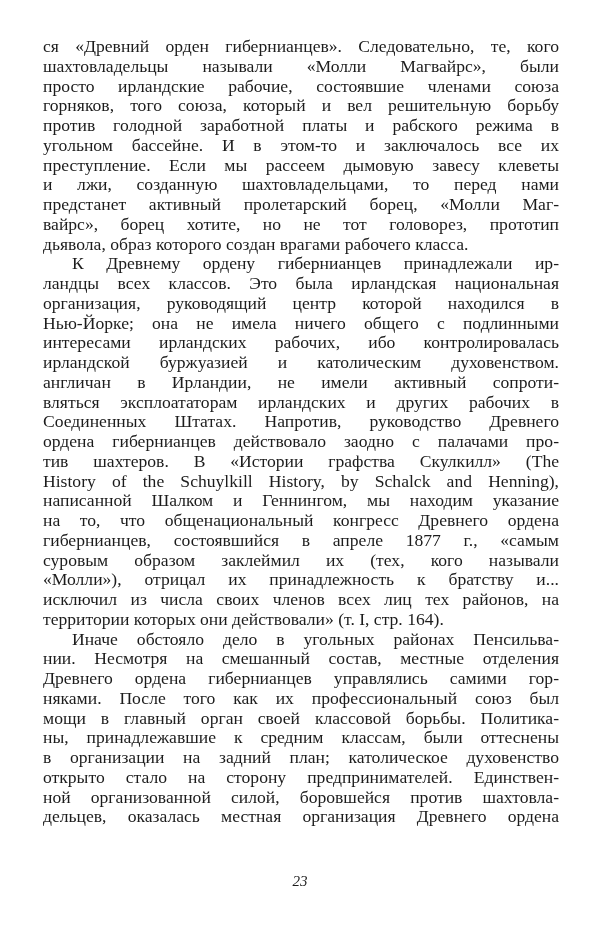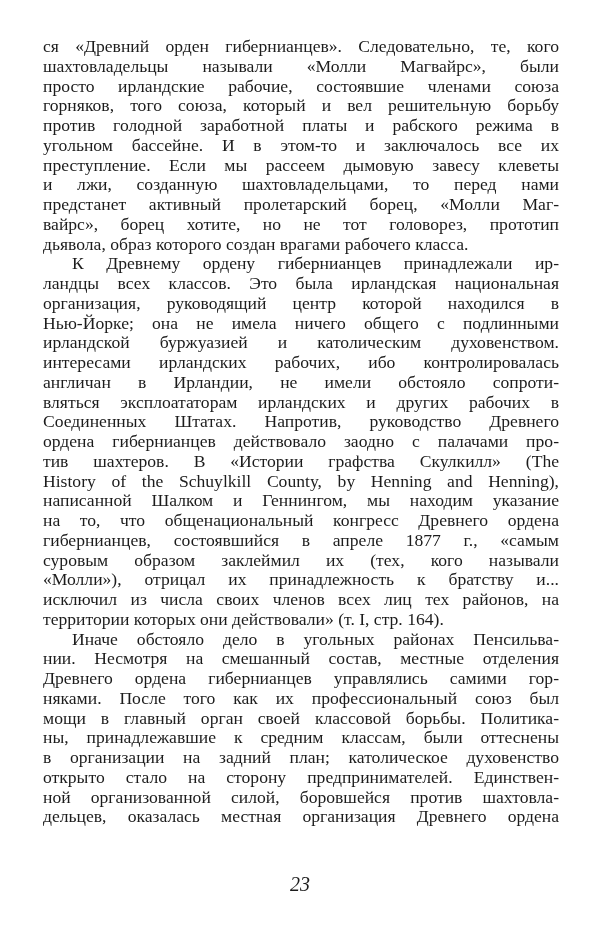--- a/index.html
+++ b/index.html
@@ -24,21 +24,21 @@
   }
   .line.last { text-align-last: left; }
   .line.indent { text-indent: 29px; }
   .folio {
     position: absolute;
     left: 0; width: 600px;
     top: 873px;
     text-align: center;
     font-family: "Liberation Serif", "DejaVu Serif", serif;
     font-style: italic;
-    font-size: 20px;
+    font-size: 15px;
     color: #1c1c1c;
   }
 </style>
 </head>
 <body>
 
 <div class="page">
   <div>
     <span class="line">ся «Древний орден гибернианцев». Следовательно, те, кого</span>
     <span class="line">шахтовладельцы называли «Молли Магвайрс», были</span>
@@ -50,28 +50,28 @@
     <span class="line">и лжи, созданную шахтовладельцами, то перед нами</span>
     <span class="line">предстанет активный пролетарский борец, «Молли Маг-</span>
     <span class="line">вайрс», борец хотите, но не тот головорез, прототип</span>
     <span class="line last">дьявола, образ которого создан врагами рабочего класса.</span>
   </div>
   <div>
     <span class="line indent">К Древнему ордену гибернианцев принадлежали ир-</span>
     <span class="line">ландцы всех классов. Это была ирландская национальная</span>
     <span class="line">организация, руководящий центр которой находился в</span>
     <span class="line">Нью-Йорке; она не имела ничего общего с подлинными</span>
+    <span class="line">интересами ирландских рабочих, ибо контролировалась</span>
     <span class="line">ирландской буржуазией и католическим духовенством.</span>
-    <span class="line">интересами ирландских рабочих, ибо контролировалась</span>
-    <span class="line">англичан в Ирландии, не имели обстояло сопроти-</span>
+    <span class="line">англичан в Ирландии, не имели активный сопроти-</span>
     <span class="line">вляться эксплоататорам ирландских и других рабочих в</span>
     <span class="line">Соединенных Штатах. Напротив, руководство Древнего</span>
     <span class="line">ордена гибернианцев действовало заодно с палачами про-</span>
     <span class="line">тив шахтеров. В «Истории графства Скулкилл» (The</span>
-    <span class="line">History of the Schuylkill County, by Henning and Henning),</span>
+    <span class="line">History of the Schuylkill History, by Schalck and Henning),</span>
     <span class="line">написанной Шалком и Геннингом, мы находим указание</span>
     <span class="line">на то, что общенациональный конгресс Древнего ордена</span>
     <span class="line">гибернианцев, состоявшийся в апреле 1877 г., «самым</span>
     <span class="line">суровым образом заклеймил их (тех, кого называли</span>
     <span class="line">«Молли»), отрицал их принадлежность к братству и...</span>
     <span class="line">исключил из числа своих членов всех лиц тех районов, на</span>
     <span class="line last">территории которых они действовали» (т. I, стр. 164).</span>
   </div>
   <div>
     <span class="line indent">Иначе обстояло дело в угольных районах Пенсильва-</span>

